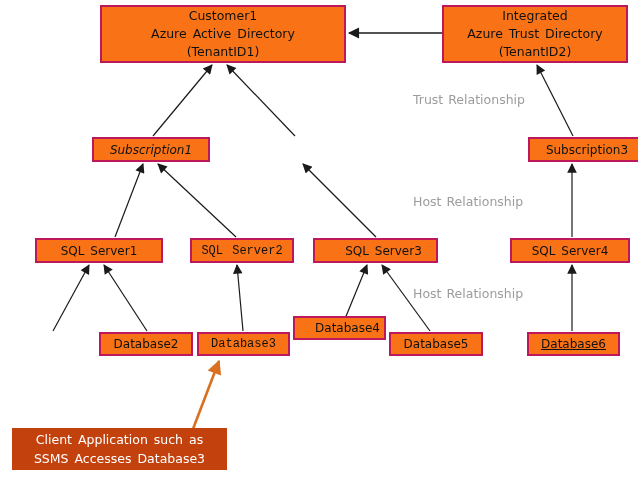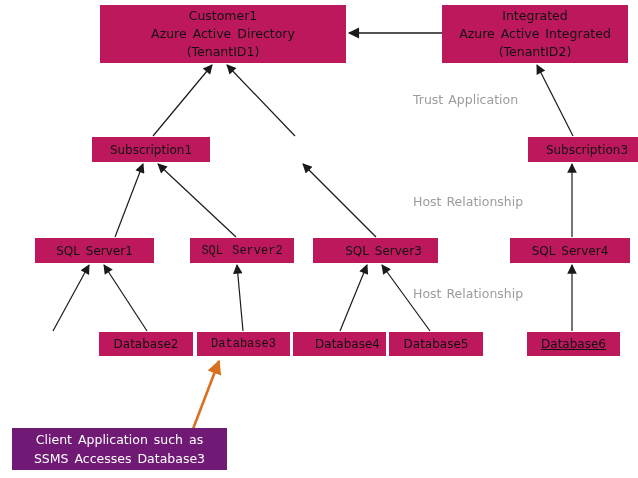--- a/index.html
+++ b/index.html
@@ -14,64 +14,64 @@
   .edges-svg {
     position: absolute;
     left: 0; top: 0;
     width: 638px; height: 478px;
     pointer-events: none;
   }
   .node {
     position: absolute;
     box-sizing: border-box;
     border: 2px solid #be185d;
-    background: #be185d;
+    background: #f97316;
     color: #111111;
     display: flex;
     align-items: center;
     justify-content: center;
     text-align: center;
     font-size: 12px;
     word-spacing: 2px;
     white-space: pre-line;
     line-height: 1.5;
   }
   .node.tenant {
     border-width: 2px;
     font-size: 12.5px;
     line-height: 1.45;
   }
   .node.callout {
     border: none;
-    background: #701a75;
+    background: #c2410c;
     color: #ffffff;
     font-size: 12.5px;
     line-height: 1.55;
   }
   .rel-label {
     position: absolute;
     color: #9c9c9c;
     font-size: 12.5px;
     word-spacing: 1px;
     white-space: nowrap;
   }
   
   .n-customer-aad   { left: 100px; top: 5px;   width: 246px; height: 58px; }
   .n-integrated-aad { left: 442px; top: 5px;   width: 186px; height: 58px; }
-  .n-sub1 { left: 92px;  top: 137px; width: 118px; height: 25px; }
+  .n-sub1 { left: 92px;  top: 137px; width: 118px; height: 25px; font-style: italic; }
   .n-sub2 { left: 242px; top: 137px; width: 118px; height: 25px; }
   .n-sub3 { left: 513px; top: 137px; width: 118px; height: 25px; margin-left: 15px; }
-  .n-sql1 { left: 35px;  top: 238px; width: 119px; height: 25px; }
+  .n-sql1 { left: 35px;  top: 238px; width: 128px; height: 25px; }
   .n-sql2 { left: 190px; top: 238px; width: 104px; height: 25px; font-family: Liberation Mono, monospace; }
   .n-sql3 { left: 313px; top: 238px; width: 125px; height: 25px; padding-left: 16px; }
   .n-sql4 { left: 510px; top: 238px; width: 120px; height: 25px; }
   .n-db1  { left: 3px;   top: 332px; width: 93px;  height: 24px; }
   .n-db2  { left: 99px;  top: 332px; width: 94px;  height: 24px; }
   .n-db3  { left: 197px; top: 332px; width: 93px;  height: 24px; font-family: Liberation Mono, monospace; }
-  .n-db4  { left: 293px; top: 332px; width: 93px;  height: 24px; padding-left: 16px; }
+  .n-db4  { left: 293px; top: 316px; width: 93px;  height: 24px; padding-left: 16px; }
   .n-db5  { left: 389px; top: 332px; width: 94px;  height: 24px; }
   .n-db6  { left: 527px; top: 332px; width: 93px;  height: 24px; text-decoration: underline; }
   .n-callout { left: 12px; top: 428px; width: 215px; height: 42px; }
   .l-trust { left: 413px; top: 92px; }
   .l-host1 { left: 413px; top: 194px; }
   .l-host2 { left: 413px; top: 286px; }
 </style>
 </head>
 <body>
 
@@ -100,37 +100,37 @@
     <line x1="340" y1="331" x2="367" y2="265" stroke="#1a1a1a" stroke-width="1.2" marker-end="url(#arrow-black)"></line>
     <line x1="430" y1="331" x2="382" y2="265" stroke="#1a1a1a" stroke-width="1.2" marker-end="url(#arrow-black)"></line>
     <line x1="572" y1="331" x2="572" y2="265" stroke="#1a1a1a" stroke-width="1.2" marker-end="url(#arrow-black)"></line>
     <line x1="193" y1="429" x2="219" y2="361" stroke="#d9701f" stroke-width="2.6" marker-end="url(#arrow-orange)"></line>
   </svg>
 
   <div class="node tenant n-customer-aad">Customer1
 Azure Active Directory
 (TenantID1)</div>
   <div class="node tenant n-integrated-aad">Integrated
-Azure Active Integrated
+Azure Trust Directory
 (TenantID2)</div>
 
   <div class="node n-sub1">Subscription1</div>
   <div class="node n-sub3">Subscription3</div>
 
   <div class="node n-sql1">SQL Server1</div>
   <div class="node n-sql2">SQL Server2</div>
   <div class="node n-sql3">SQL Server3</div>
   <div class="node n-sql4">SQL Server4</div>
 
   <div class="node n-db2">Database2</div>
   <div class="node n-db3">Database3</div>
   <div class="node n-db4">Database4</div>
   <div class="node n-db5">Database5</div>
   <div class="node n-db6">Database6</div>
 
-  <div class="rel-label l-trust">Trust Application</div>
+  <div class="rel-label l-trust">Trust Relationship</div>
   <div class="rel-label l-host1">Host Relationship</div>
   <div class="rel-label l-host2">Host Relationship</div>
 
   <div class="node callout n-callout">Client Application such as
 SSMS Accesses Database3</div>
 
 </div>
 
 </body></html>

